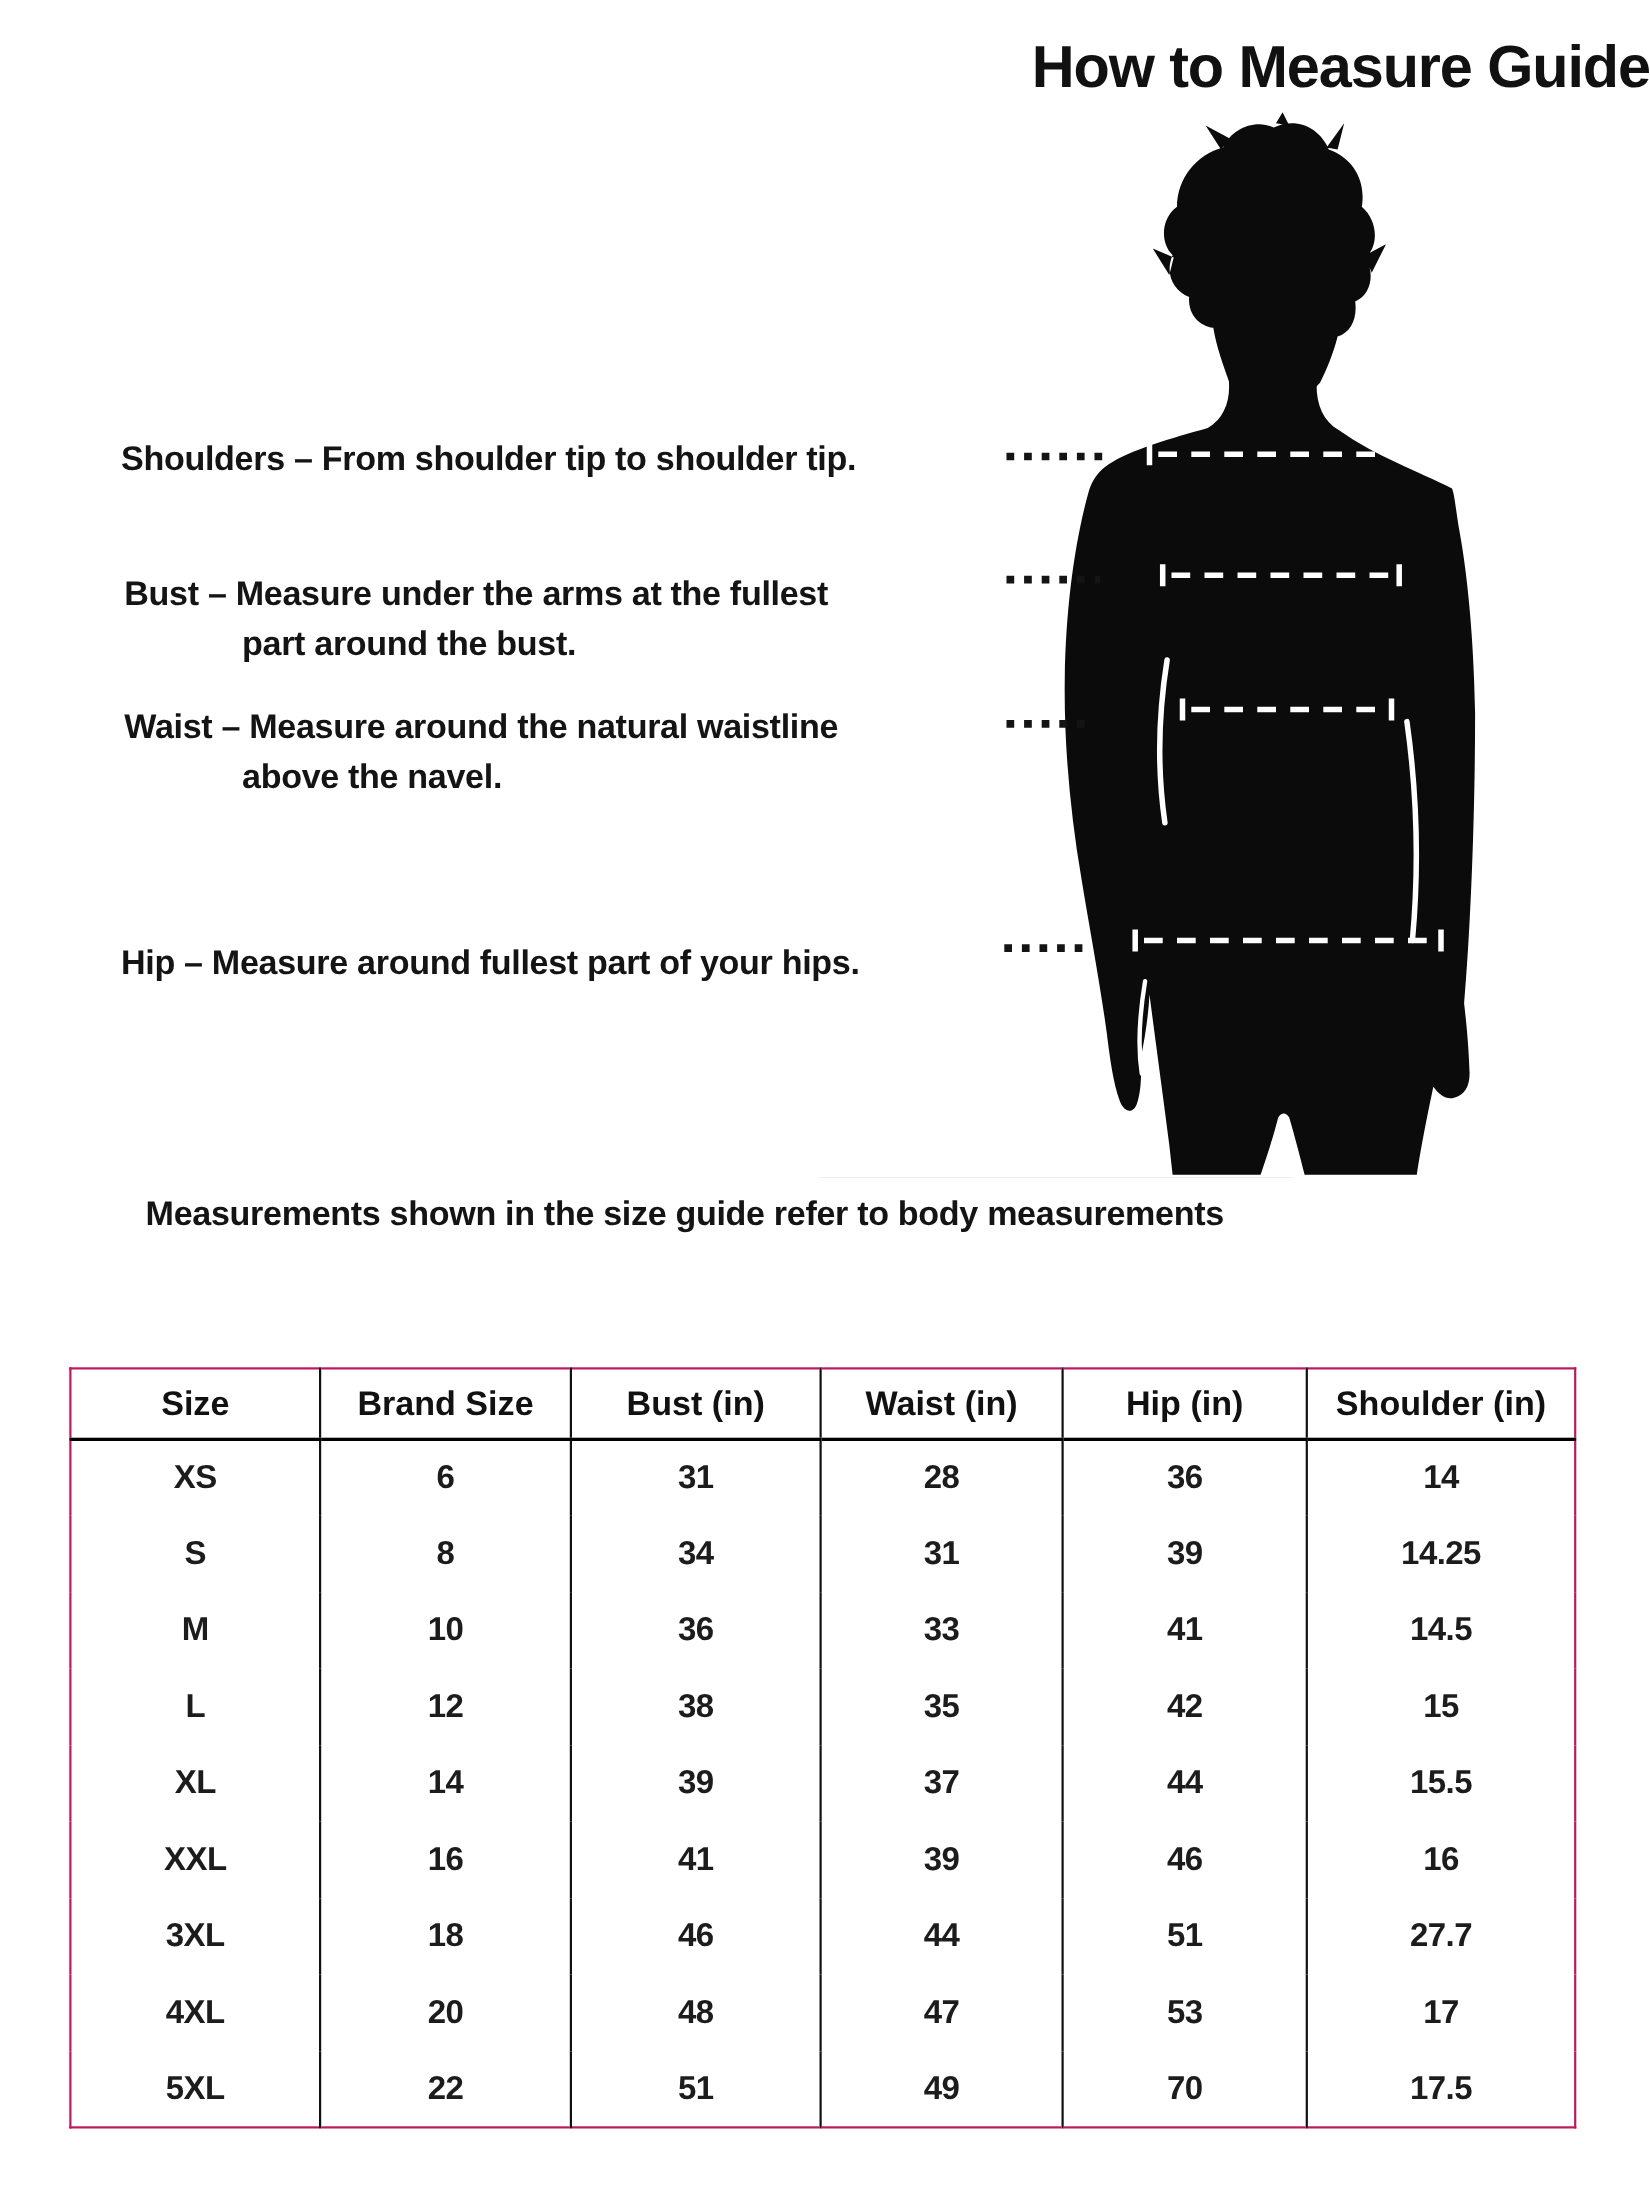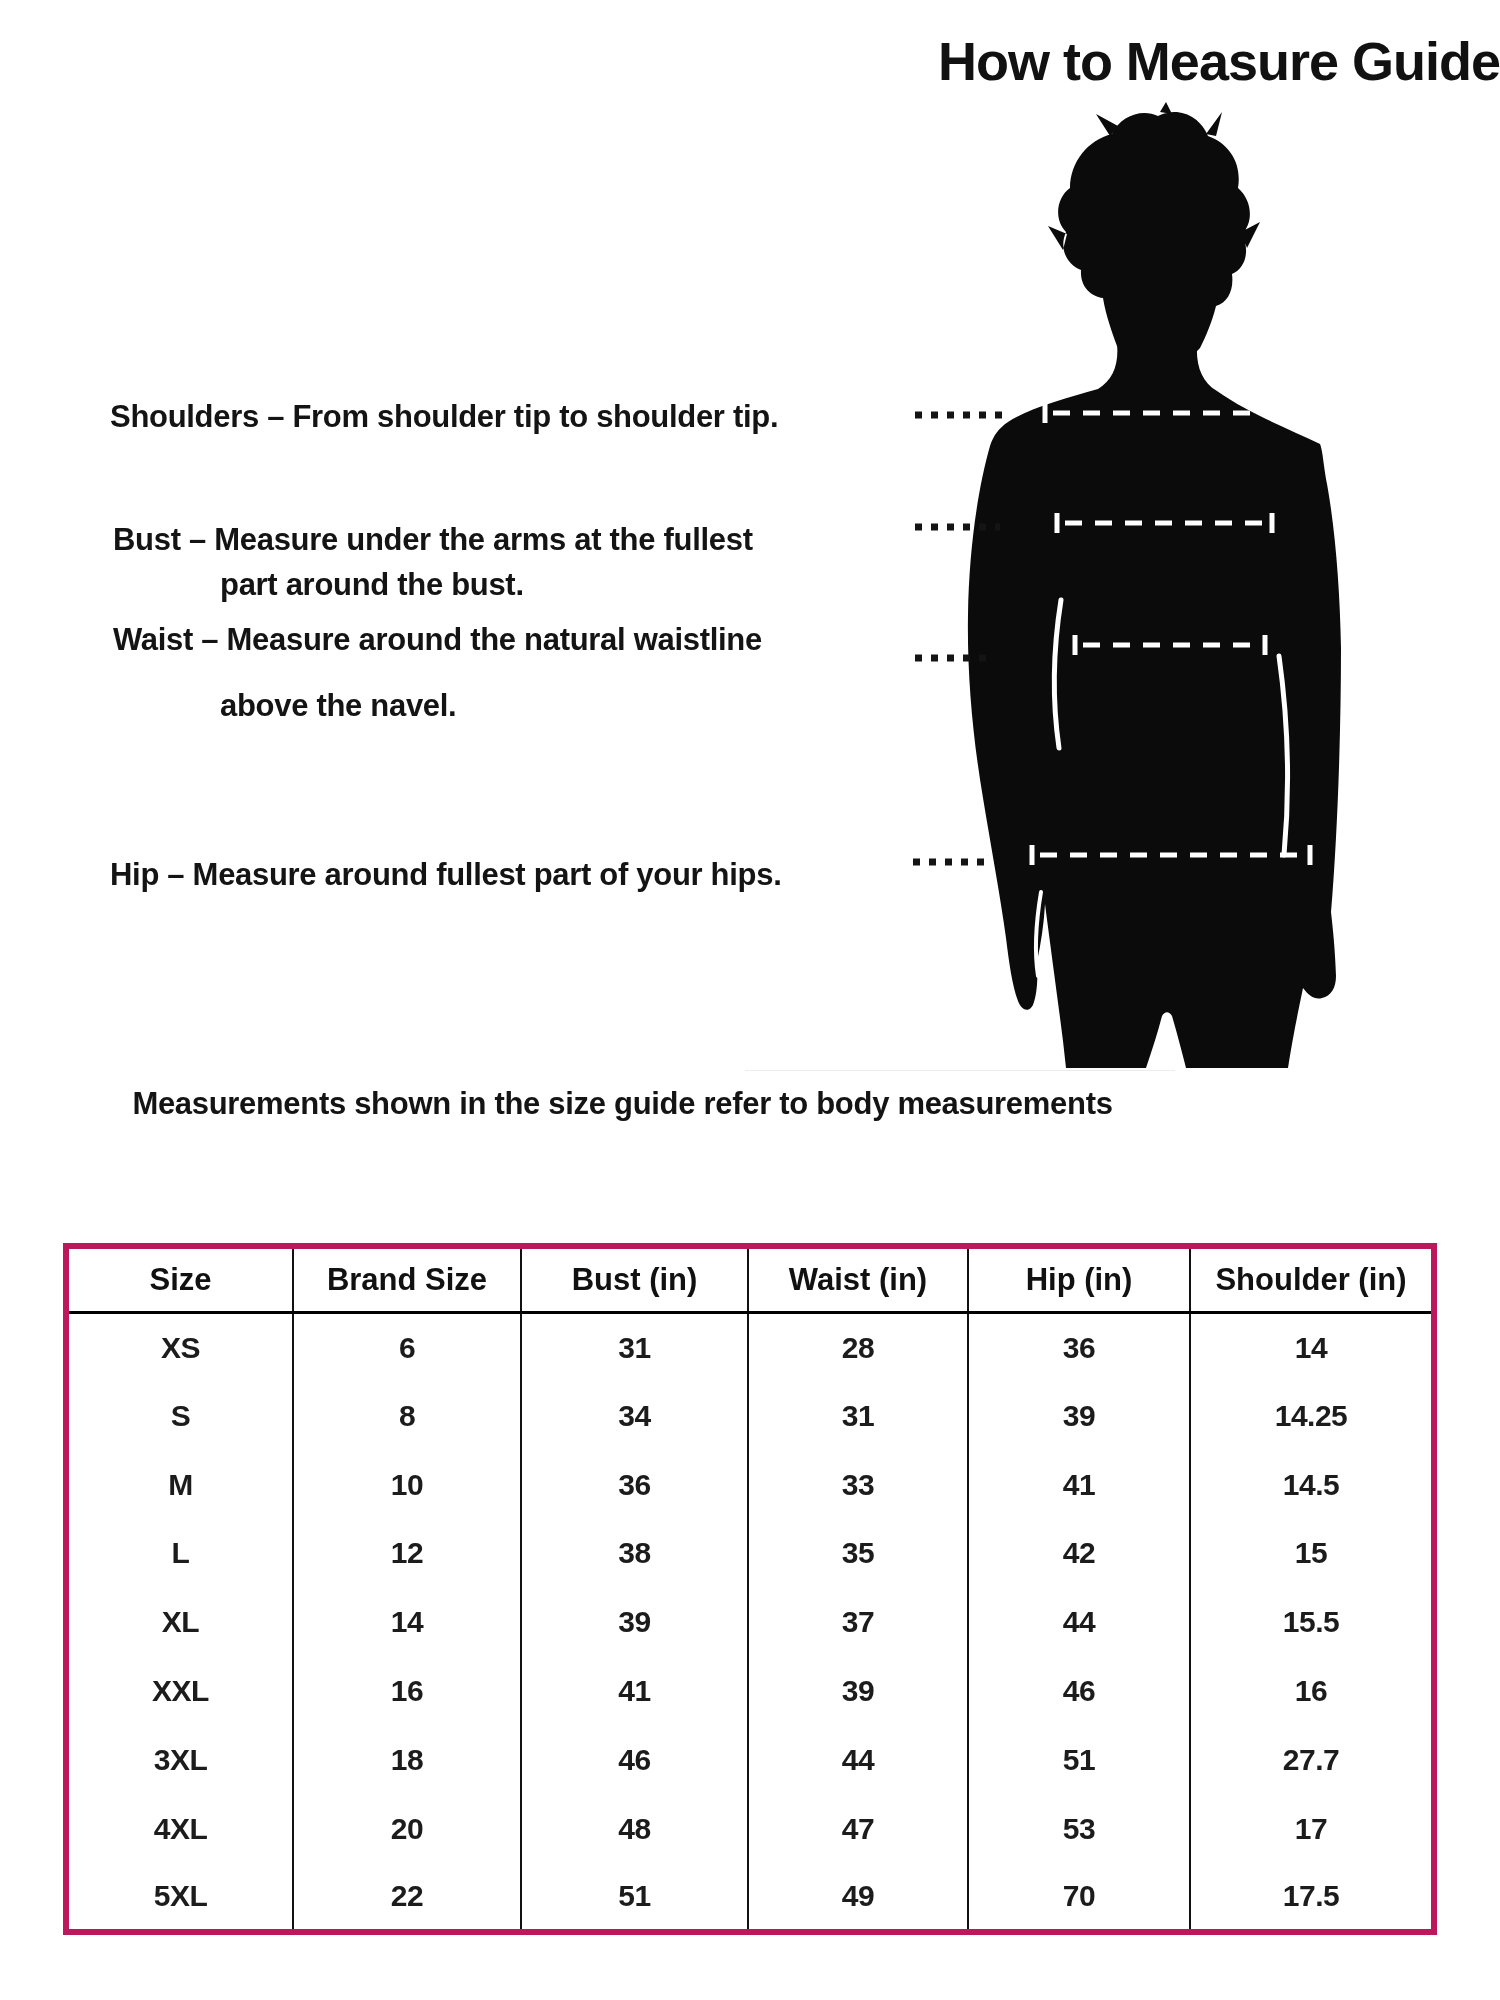--- a/index.html
+++ b/index.html
@@ -7,34 +7,34 @@
         font-family:"Liberation Sans",sans-serif;color:#141414;}
 
   .title{position:absolute;top:30px;left:0;width:1500px;text-align:right;
          font-size:54px;font-weight:700;letter-spacing:-1px;color:#111;}
 
   .label{position:absolute;font-size:31px;font-weight:700;line-height:36px;
          white-space:nowrap;letter-spacing:-0.3px;color:#141414;}
   .instr-shoulders{left:110px;top:399px;}
   .instr-bust-1{left:113px;top:522px;}
   .instr-bust-2{left:220px;top:567px;}
-  .instr-waist-1{left:113px;top:622px;}
+  .instr-waist-1{left:113px;top:643px;}
   .instr-waist-2{left:220px;top:688px;}
   .instr-hip{left:110px;top:857px;}
 
   .figure-svg{position:absolute;left:860px;top:100px;width:520px;height:980px;}
   .figure-crop-edge{position:absolute;left:745px;top:1070px;width:430px;height:1px;
                     background:rgba(0,0,0,0.07);}
 
   .note{position:absolute;left:120px;top:1086px;width:1005px;text-align:center;
         font-size:31px;font-weight:700;letter-spacing:-0.3px;color:#141414;}
 
   table.size-table{position:absolute;left:63px;top:1243px;width:1368px;height:692px;
         border-collapse:collapse;table-layout:fixed;background:#fff;
-        border:6px solid #be185d;}
+        border:2px solid #be185d;}
   .size-table th,.size-table td{text-align:center;vertical-align:middle;padding:0;
         font-family:"Liberation Sans",sans-serif;}
   .size-table th{font-size:31px;font-weight:700;height:62px;color:#111;
         border-bottom:3px solid #000;}
   .size-table th + th, .size-table td + td{border-left:2px solid #111;}
   .size-table td{font-size:30px;font-weight:700;letter-spacing:-0.5px;color:#1c1c1c;}
   .size-table tbody tr{height:68px;}
 </style>
 </head>
 <body>

